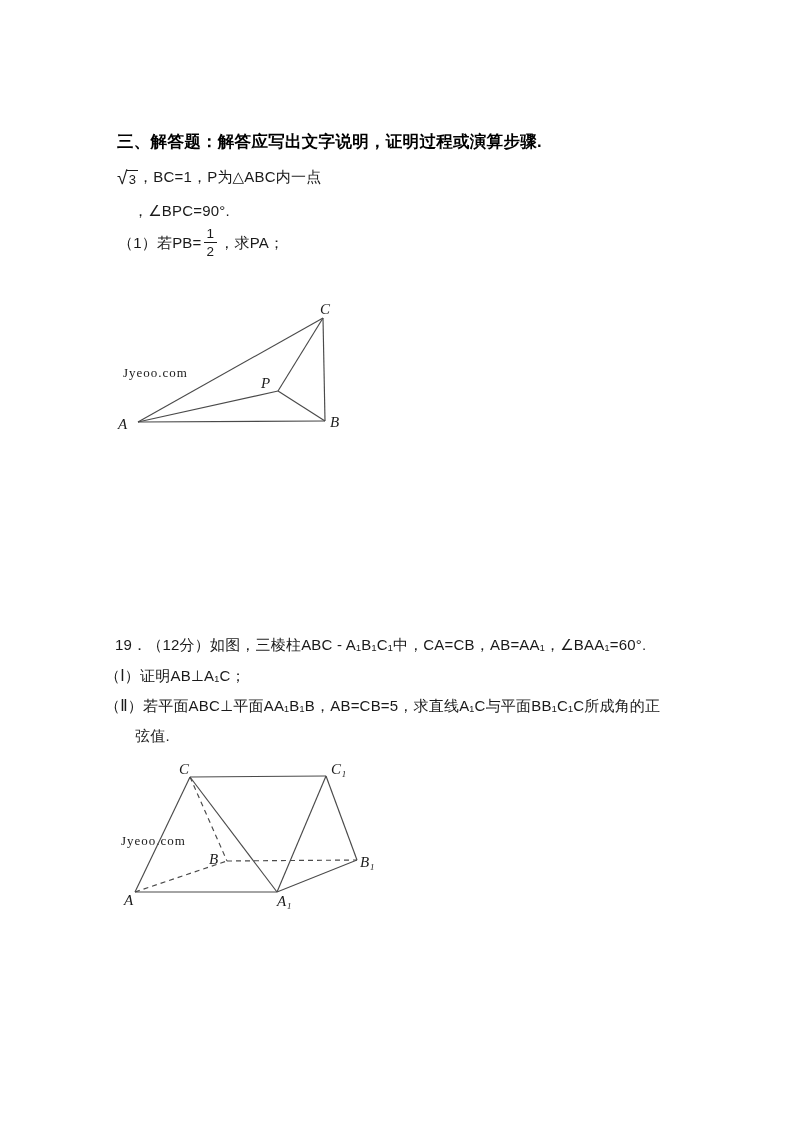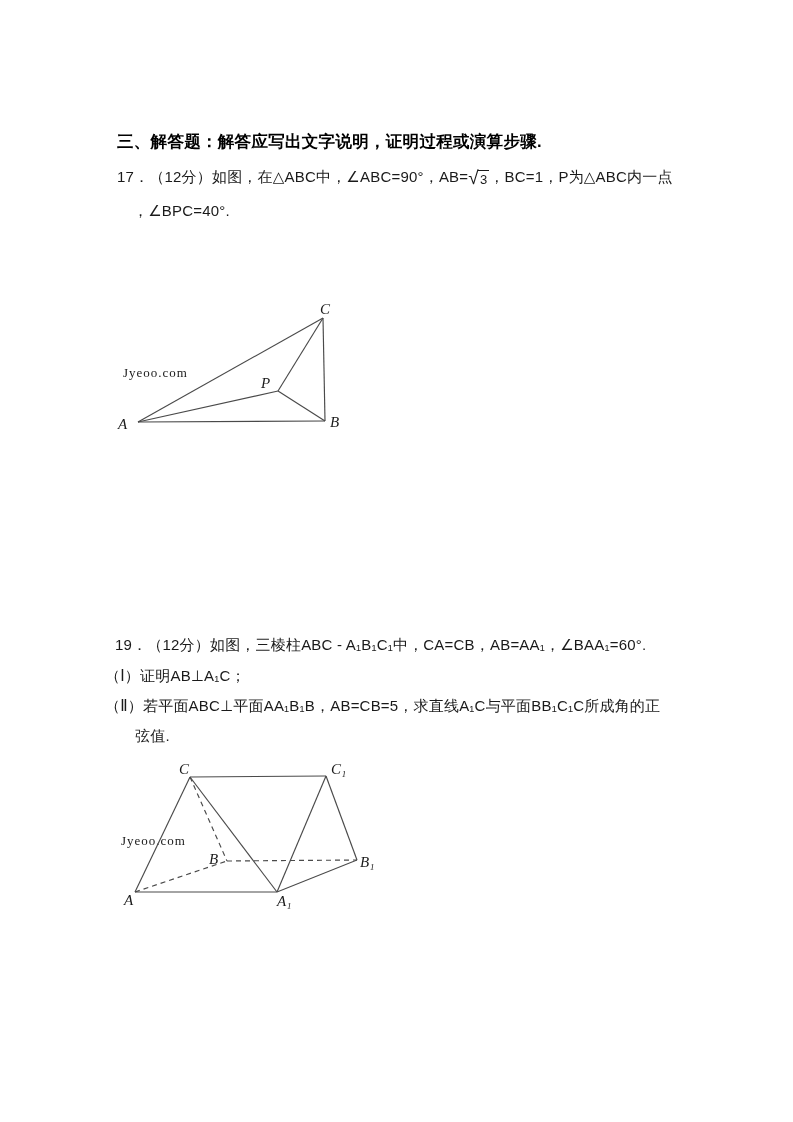--- a/index.html
+++ b/index.html
@@ -39,27 +39,35 @@
   .footer .sep{font-weight:bold;margin:0 5px;}
 </style>
 </head>
 <body>
 
 <div class="page">
 
   <div class="heading">三、解答题：解答应写出文字说明，证明过程或演算步骤.</div>
 
   <div class="t" style="left:117px;top:167px">
-    <span>17．（12分）如图，在△ABC中，∠ABC=90°，AB=</span><span class="sqrt">
+    <span class="sqrt">
         <span class="rad">√</span>
         <span class="radicand">3</span>
       </span><span>，BC=1，P为△ABC内一点</span>
   </div>
-  <div class="t" style="left:133px;top:201px">，∠BPC=40°.</div>
+  <div class="t" style="left:133px;top:201px">，∠BPC=90°.</div>
 
+  <div class="t frac-row" style="left:118px;top:224px">
+    <span>（1）若PB=</span>
+    <span class="frac">
+      <span class="num">1</span>
+      <span class="den">2</span>
+    </span>
+    <span>，求PA；</span>
+  </div>
 
   <svg class="fig" style="left:108px;top:298px" width="262" height="147" viewBox="0 0 262 147">
     <text class="wm wm-gray" x="15" y="79">Jyeoo.com</text>
     <line x1="30" y1="124" x2="217" y2="123"></line>
     <line x1="217" y1="123" x2="215" y2="20"></line>
     <line x1="30" y1="124" x2="215" y2="20"></line>
     <line x1="30" y1="124" x2="170" y2="93"></line>
     <line x1="170" y1="93" x2="217" y2="123"></line>
     <line x1="170" y1="93" x2="215" y2="20"></line>
     <text x="10" y="131">A</text>

